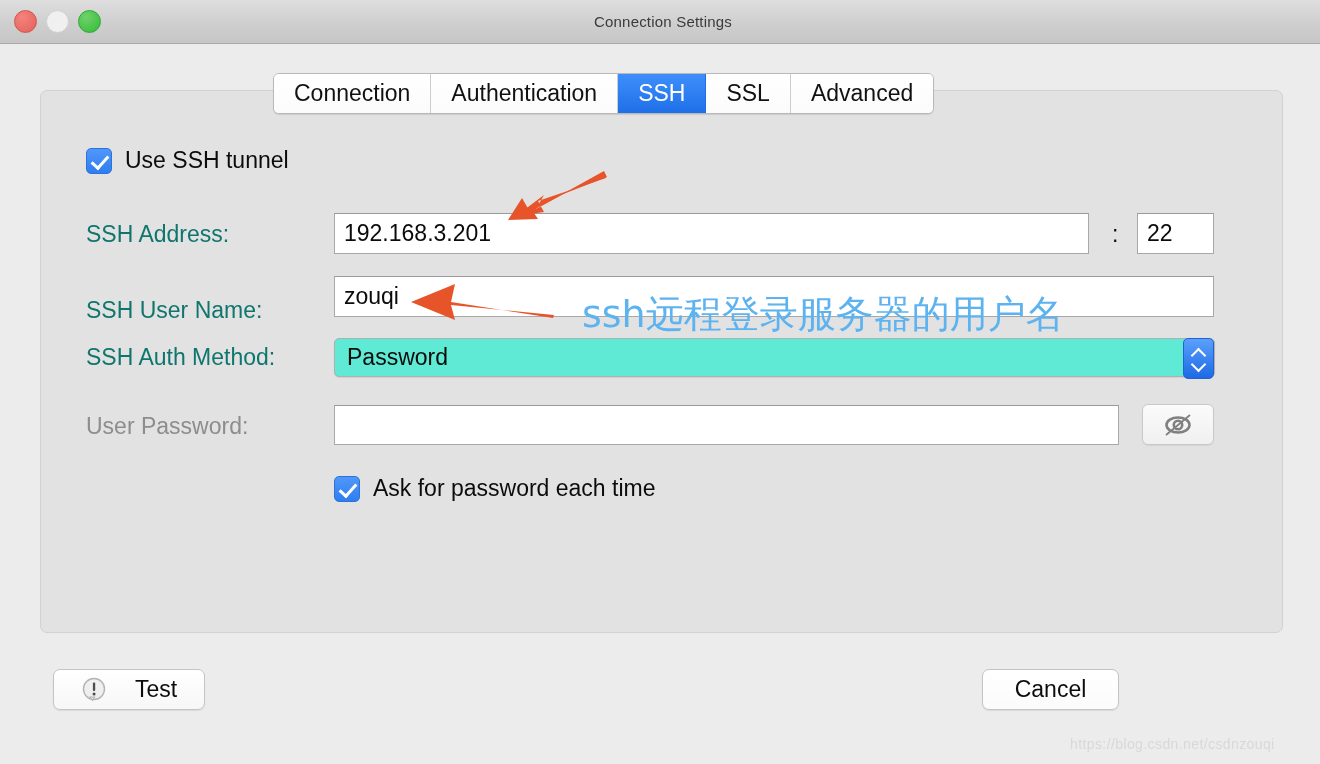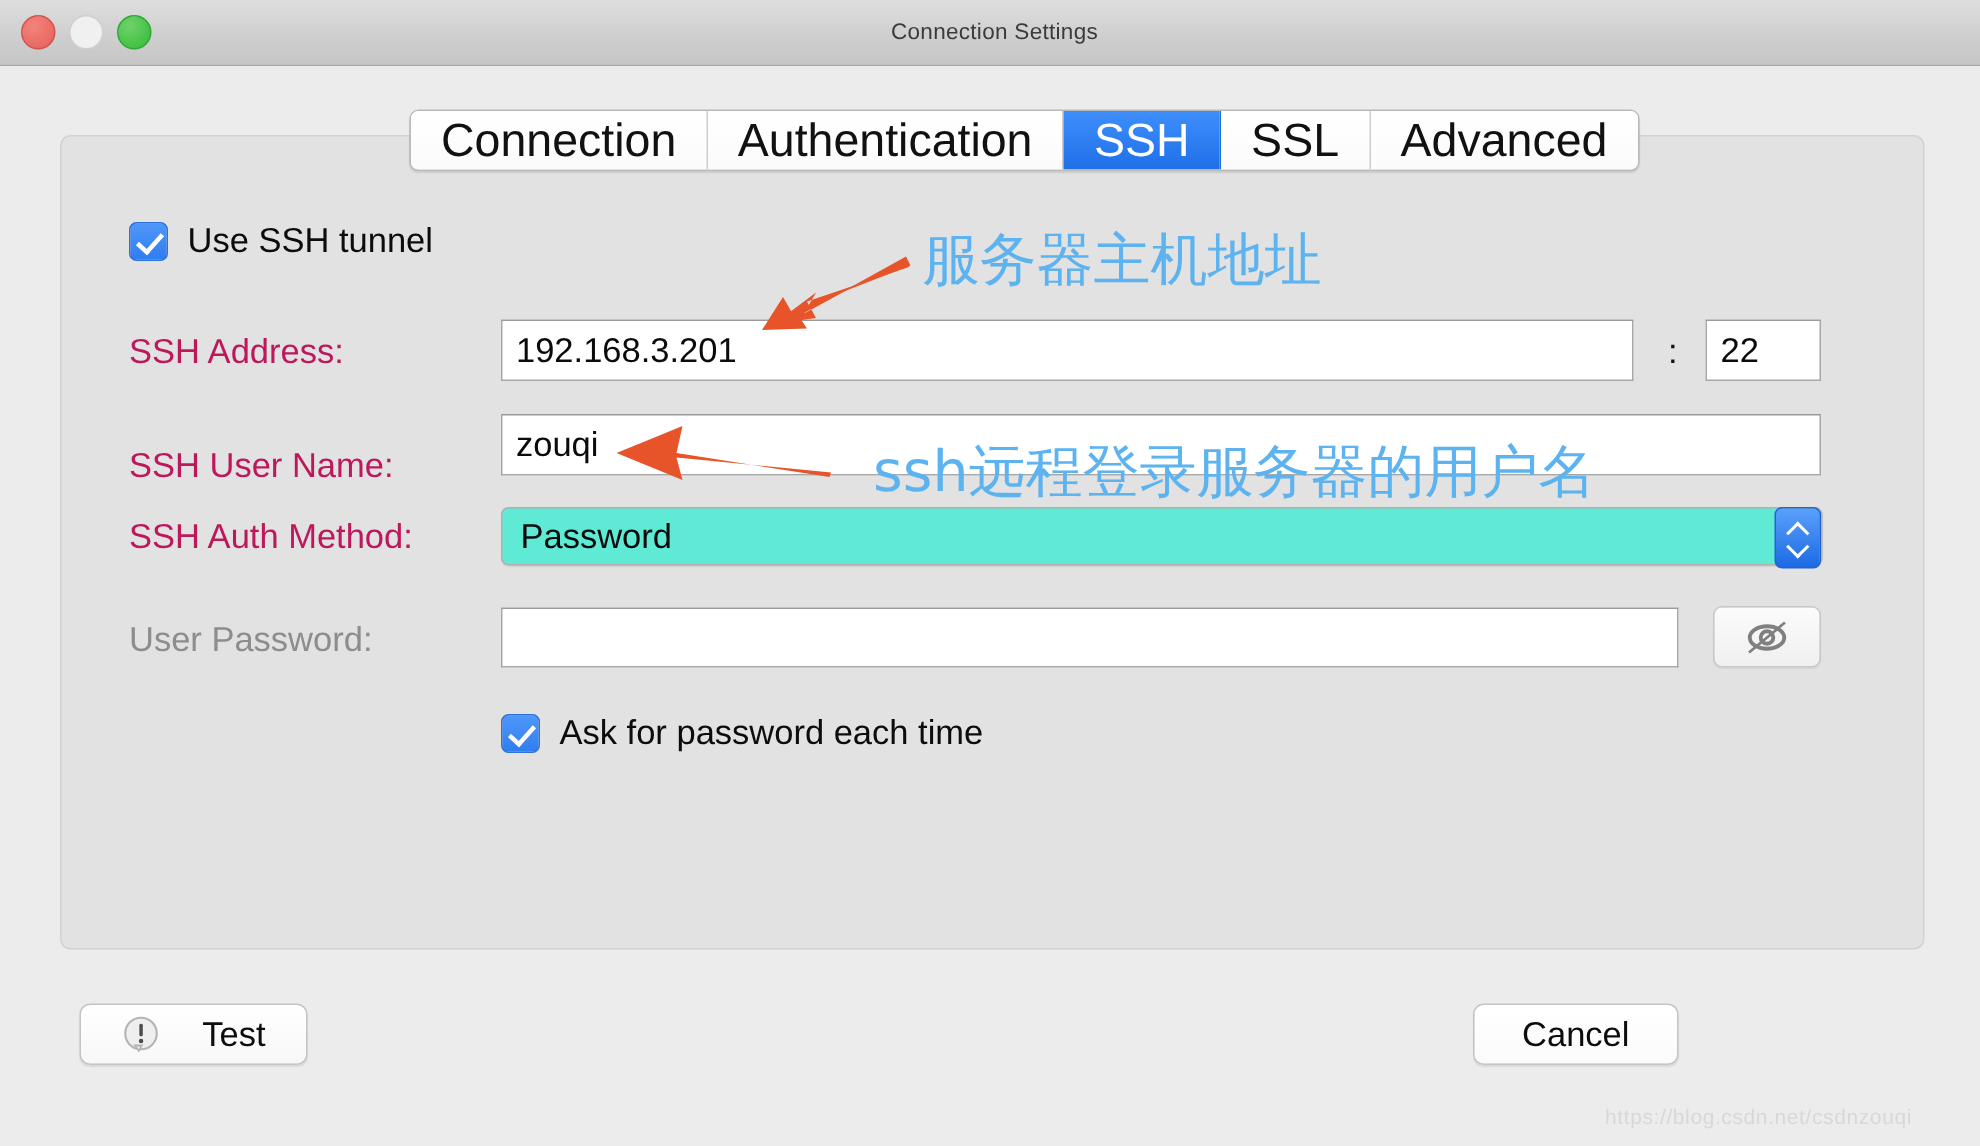--- a/index.html
+++ b/index.html
@@ -43,21 +43,21 @@
     display: flex;
     border: 1px solid #b9b9b9;
     border-radius: 6px;
     overflow: hidden;
     background: #fff;
     box-shadow: 0 1px 1px rgba(0,0,0,.10);
   }
   .tab {
     height: 39px; line-height: 39px;
     padding: 0 20px;
-    font-size: 31px;
+    font-size: 23px;
     color: #111;
     background: linear-gradient(to bottom, #ffffff, #fbfbfb);
     border-right: 1px solid #cdcdcd;
     white-space: nowrap;
     cursor: default;
   }
   .tab:last-child { border-right: none; }
   .tab.active {
     background: linear-gradient(to bottom, #3e8ffb, #1f6fe8);
     color: #ffffff;
@@ -70,21 +70,21 @@
     width: 1243px; height: 543px;
     background: #e2e2e2;
     border: 1px solid #d2d2d2;
     border-radius: 7px;
   }
 
   
   .row-label {
     position: absolute;
     font-size: 23px;
-    color: #be185d;
+    color: #0f766e;
     white-space: nowrap;
   }
   .row-label.dim { color: #8d8d8d; }
 
   .field {
     position: absolute;
     background: #ffffff;
     border: 1px solid #a8a8a8;
     border-top-color: #9a9a9a;
     font-size: 23px;
@@ -280,21 +280,20 @@
       <path d="M9 20 L11.5 23.5 L13.5 20 Z" fill="#efefef" stroke="#b4b4b4" stroke-width="1.2"></path>
       <rect x="11.9" y="5.5" width="2.3" height="8.4" rx="1" fill="#4d4d4d"></rect>
       <circle cx="13.05" cy="17" r="1.5" fill="#4d4d4d"></circle>
     </svg>
     <span>Test</span>
   </div>
   <div class="btn" id="cancel-btn">
     <span>Cancel</span>
   </div>
 
-  <div class="annot" style="left:615px; top:148px;">服务器主机地址</div>
   <div class="annot" style="left:582px; top:289px;">ssh远程登录服务器的用户名</div>
 
   <svg class="arrow" style="left:500px; top:168px;" width="110" height="56" viewBox="0 0 110 56">
     <path d="M104 4 L36 41 L44 27 L16 48 L44 44 L38 33 L106 10 Z" fill="#e8542a"></path>
     <path d="M104 3 L30 44 L22 30 L8 52 L38 51 L30 39 L107 9 Z" fill="#e8542a"></path>
   </svg>
 
   <svg class="arrow" style="left:405px; top:278px;" width="152" height="48" viewBox="0 0 152 48">
     <path d="M148 40 L46 24 L50 6 L6 24 L50 42 L46 27 L149 37 Z" fill="#e8542a"></path>
   </svg>

